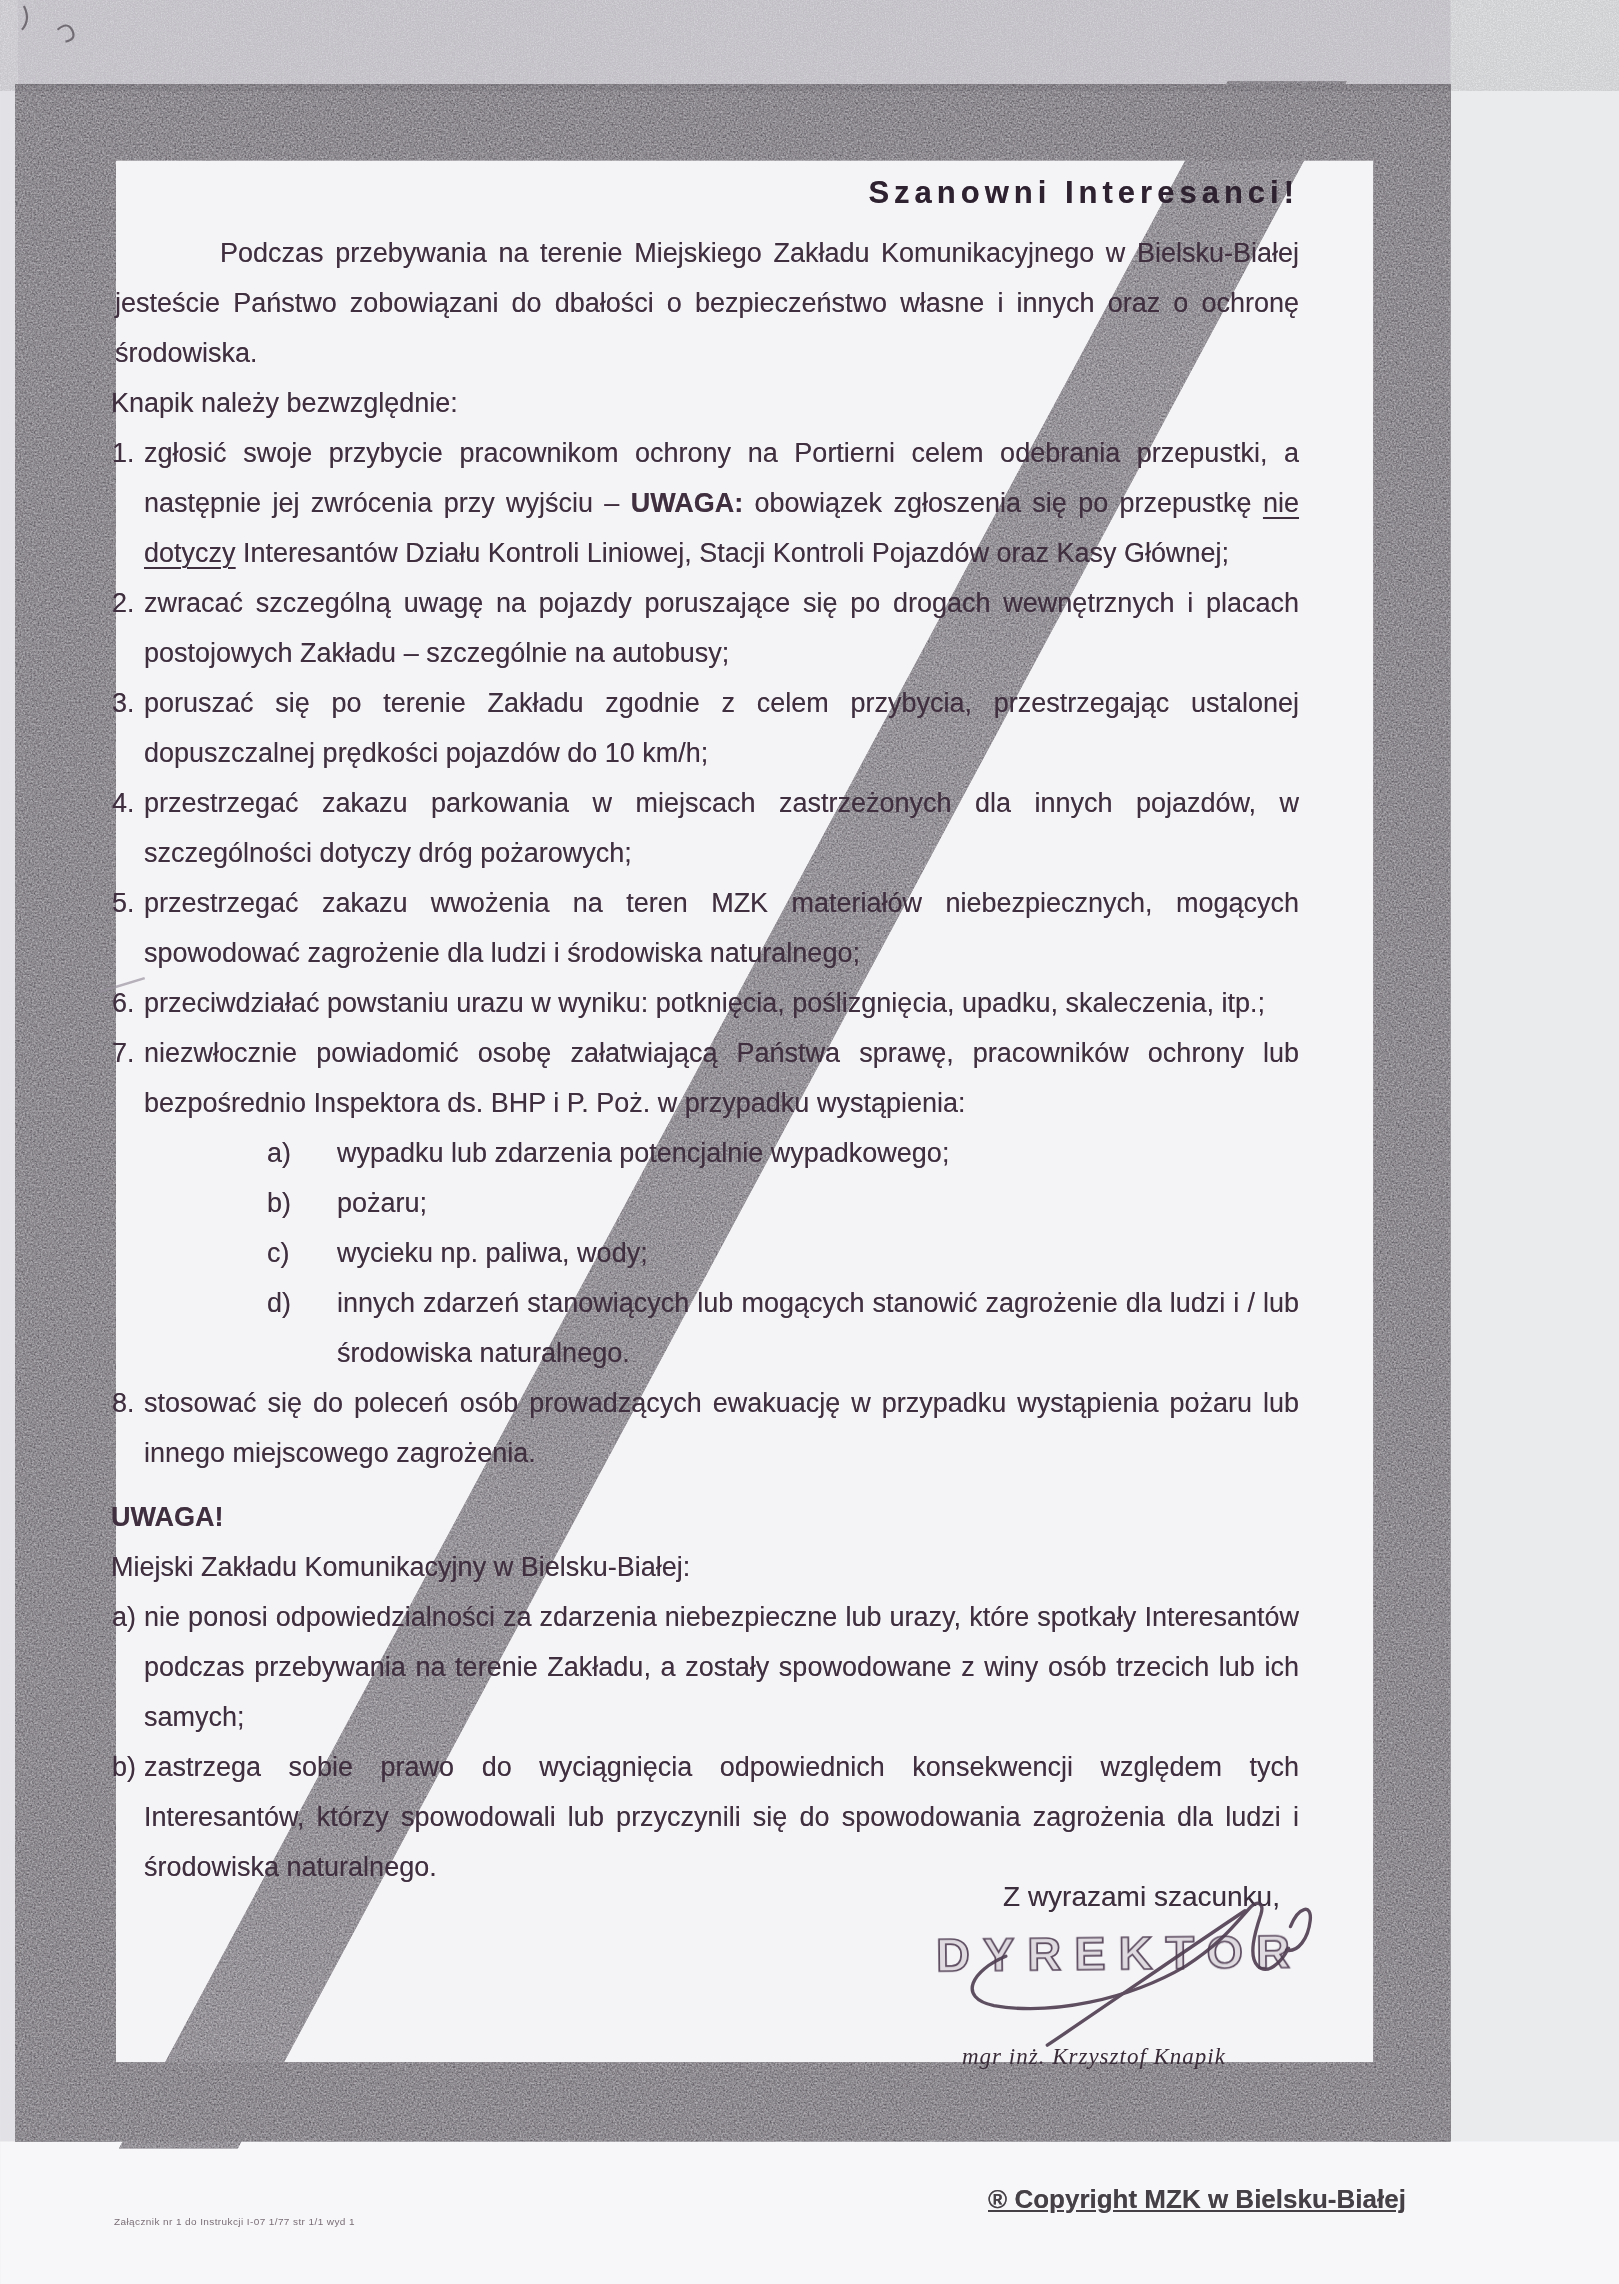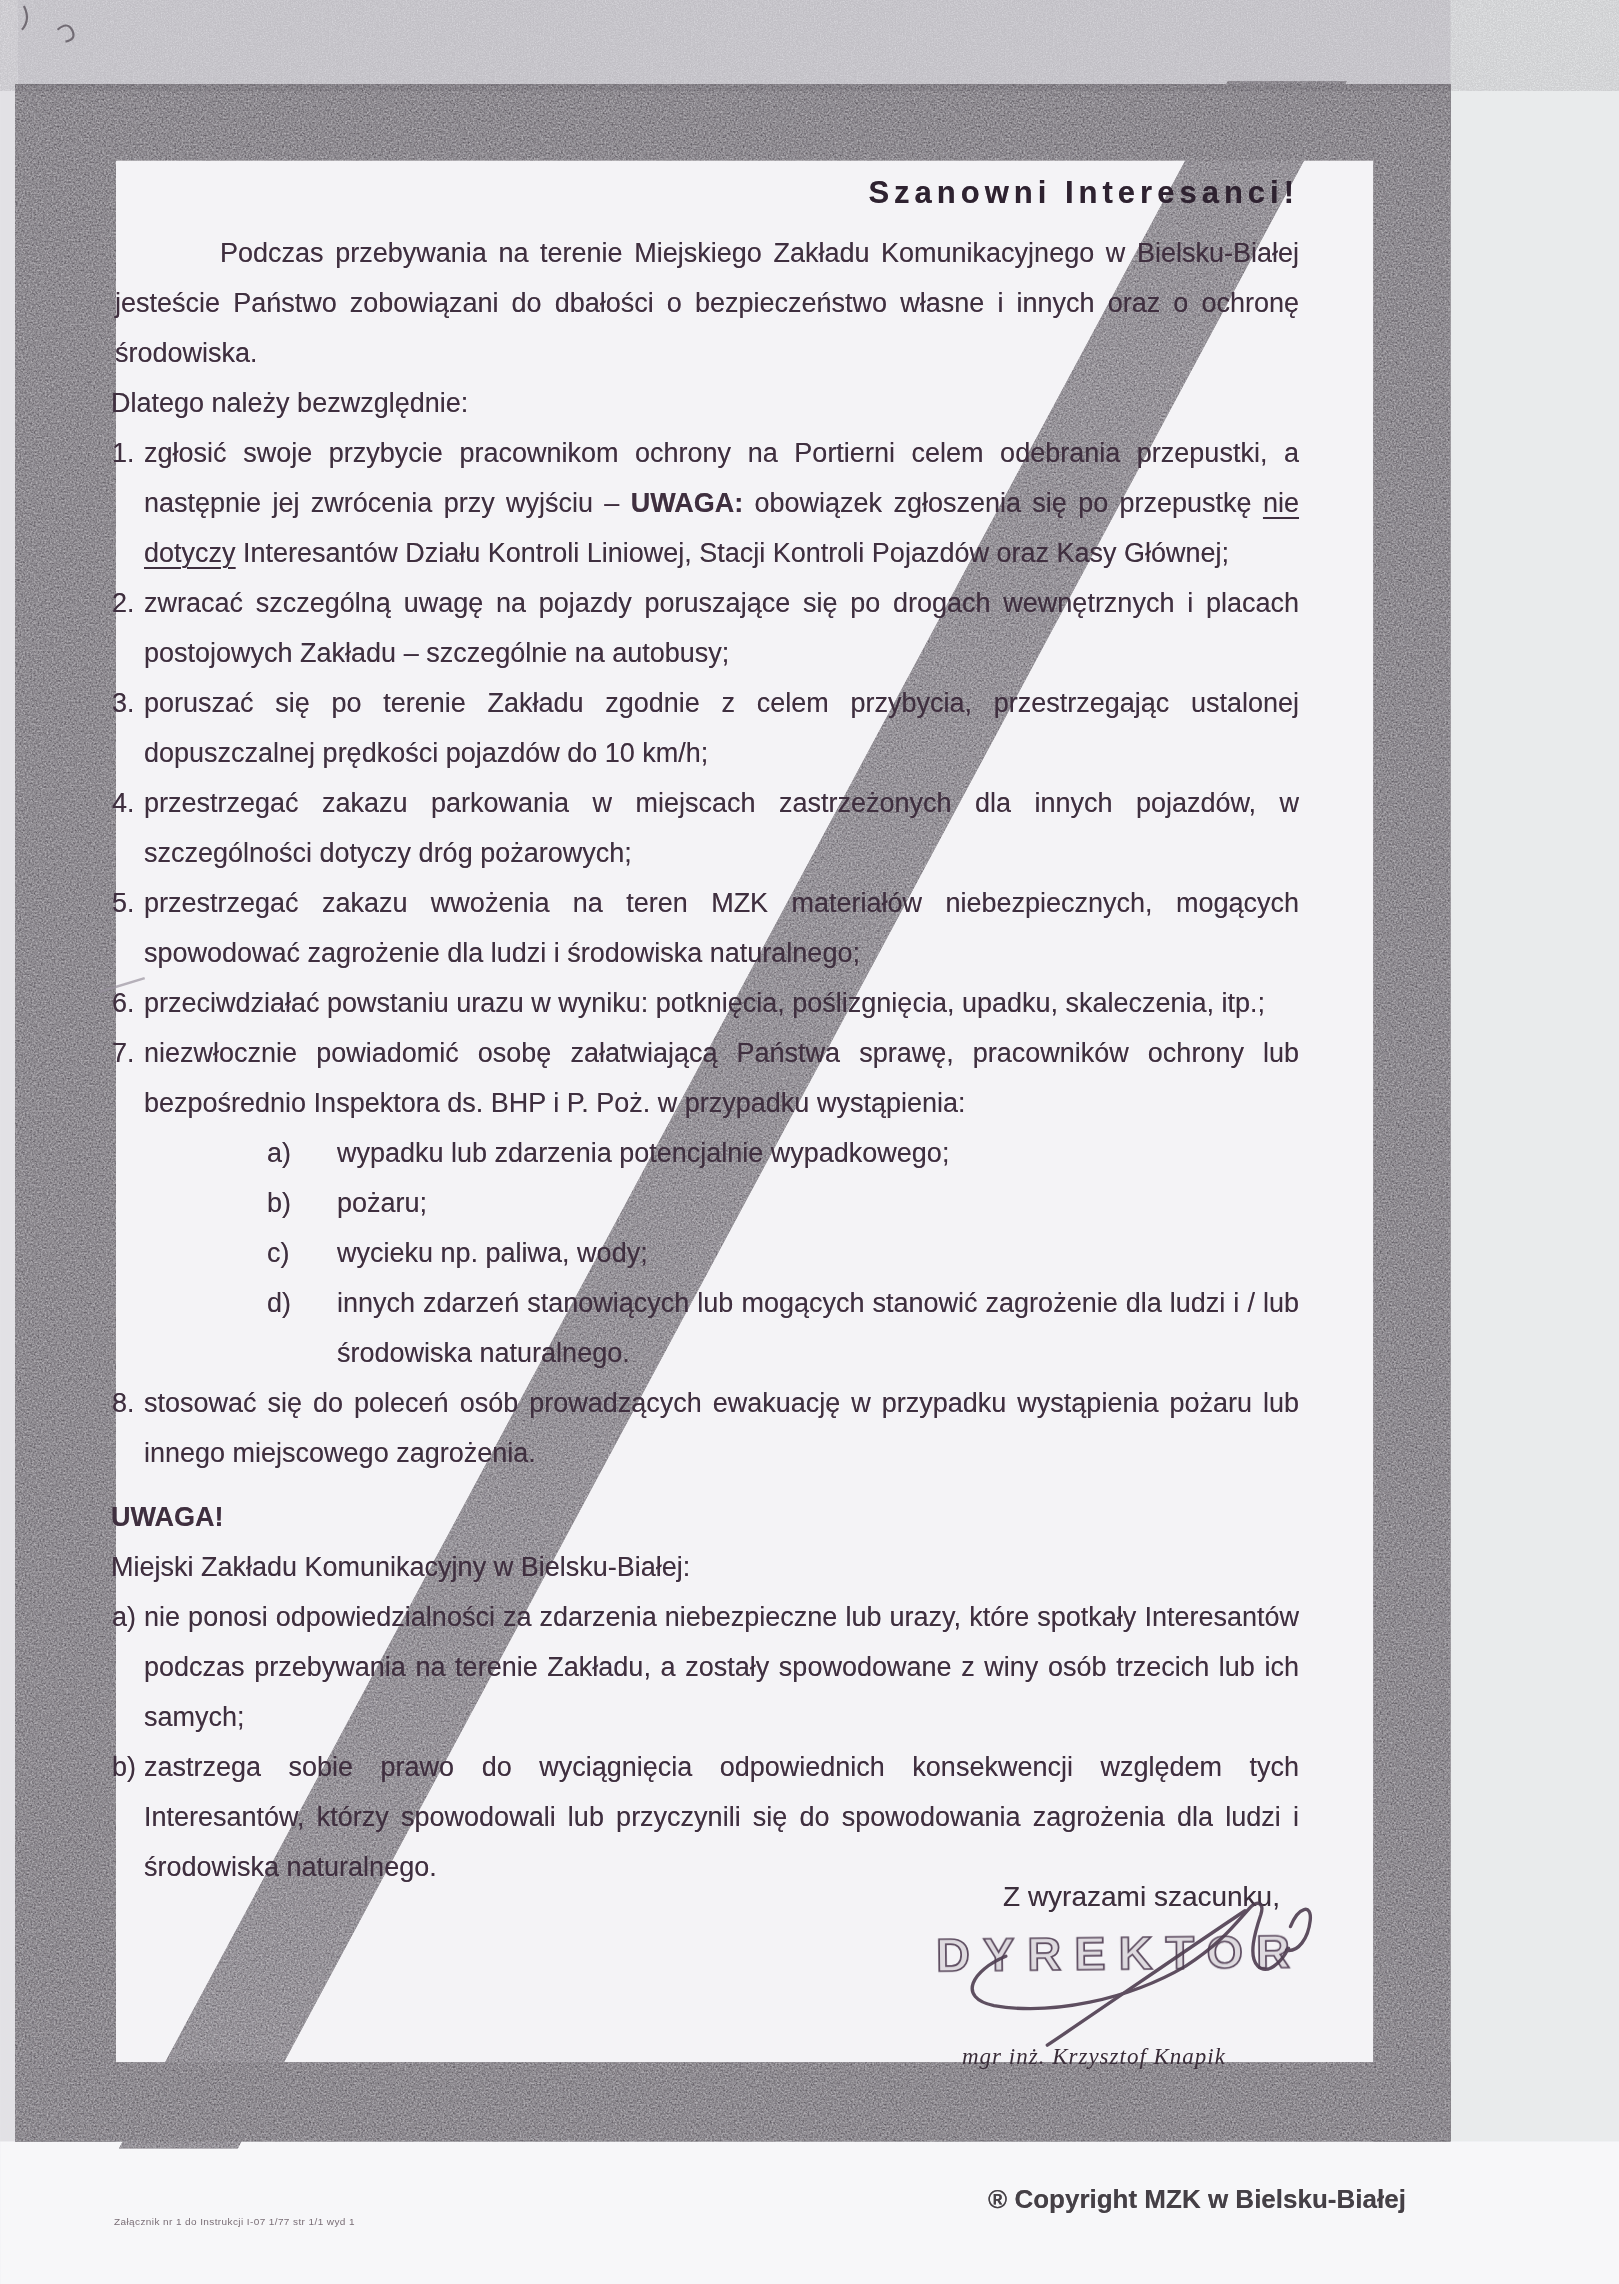--- a/index.html
+++ b/index.html
@@ -45,21 +45,21 @@
     margin-top:8px;padding-left:26px;color:#392c38;letter-spacing:1px;
     filter:blur(0.3px);white-space:nowrap;
   }
   
   .doc-ref{
     position:absolute;left:114px;top:2216px;font-size:10px;color:#7a6e76;
     letter-spacing:0.4px;filter:blur(0.5px);transform:scaleY(0.95);white-space:nowrap;
   }
   .copyright{
     position:absolute;left:988px;top:2184px;font-size:26px;font-weight:bold;
-    color:#454046;text-shadow:0 0 0.5px rgba(69,64,70,0.6);white-space:nowrap;
+    color:#454046;text-shadow:0 0 0.5px rgba(69,64,70,0.6);white-space:nowrap;text-decoration:underline;
   }
 </style>
 </head>
 <body>
 
 <div id="canvas">
 
   <svg id="scanart" width="1620" height="2285" viewBox="0 0 1636 2308">
     <defs>
       <filter id="grainDark" x="-2%" y="-2%" width="104%" height="104%">
@@ -106,21 +106,21 @@
     </g>
 
     <rect x="0" y="0" width="1636" height="90" filter="url(#grainDark)" opacity="0.18"></rect>
 
     <path d="M100 1002 L146 988" stroke="#9a93a0" stroke-width="2.5" opacity="0.7" fill="none"></path>
   </svg>
 
   <div class="content">
     <div class="title">Szanowni Interesanci!</div>
     <p class="intro">Podczas przebywania na terenie Miejskiego Zakładu Komunikacyjnego w Bielsku-Białej jesteście Państwo zobowiązani do dbałości o bezpieczeństwo własne i innych oraz o ochronę środowiska.</p>
-    <p class="lead">Dlatego należy bezwzględnie:</p>
+    <p class="lead">Knapik należy bezwzględnie:</p>
 
     <div id="rules">
         <div class="rule"><span class="marker">1.</span>zgłosić swoje przybycie pracownikom ochrony na Portierni celem odebrania przepustki, a następnie jej zwrócenia przy wyjściu – <b>UWAGA:</b> obowiązek zgłoszenia się po przepustkę <span class="ul">nie dotyczy</span> Interesantów Działu Kontroli Liniowej, Stacji Kontroli Pojazdów oraz Kasy Głównej;</div>
         <div class="rule"><span class="marker">2.</span>zwracać szczególną uwagę na pojazdy poruszające się po drogach wewnętrznych i placach postojowych Zakładu – szczególnie na autobusy;</div>
         <div class="rule"><span class="marker">3.</span>poruszać się po terenie Zakładu zgodnie z celem przybycia, przestrzegając ustalonej dopuszczalnej prędkości pojazdów do 10 km/h;</div>
         <div class="rule"><span class="marker">4.</span>przestrzegać zakazu parkowania w miejscach zastrzeżonych dla innych pojazdów, w szczególności dotyczy dróg pożarowych;</div>
         <div class="rule"><span class="marker">5.</span>przestrzegać zakazu wwożenia na teren MZK materiałów niebezpiecznych, mogących spowodować zagrożenie dla ludzi i środowiska naturalnego;</div>
         <div class="rule"><span class="marker">6.</span>przeciwdziałać powstaniu urazu w wyniku: potknięcia, poślizgnięcia, upadku, skaleczenia, itp.;</div>
         <div class="rule"><span class="marker">7.</span>niezwłocznie powiadomić osobę załatwiającą Państwa sprawę, pracowników ochrony lub bezpośrednio Inspektora ds. BHP i P. Poż. w przypadku wystąpienia:</div>
         <div class="sub"><span class="marker">a)</span>wypadku lub zdarzenia potencjalnie wypadkowego;</div>

